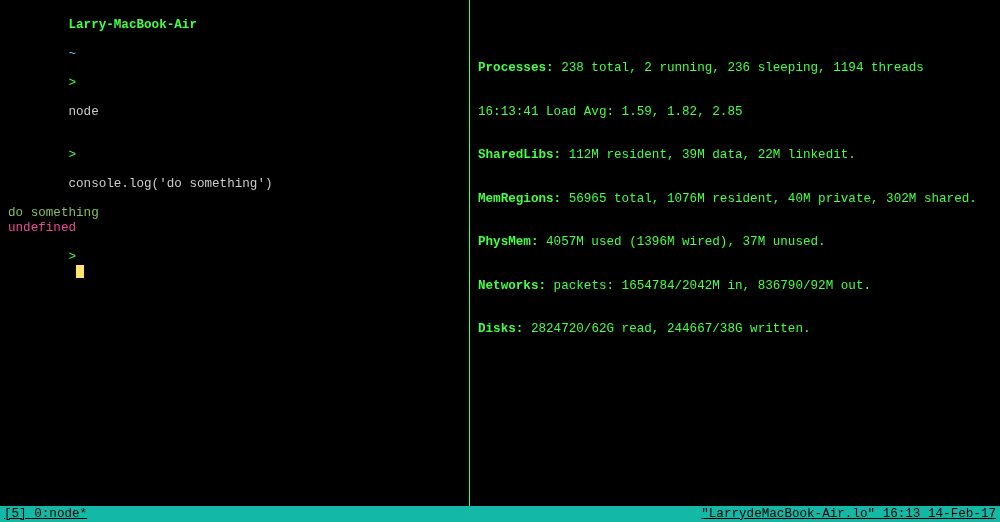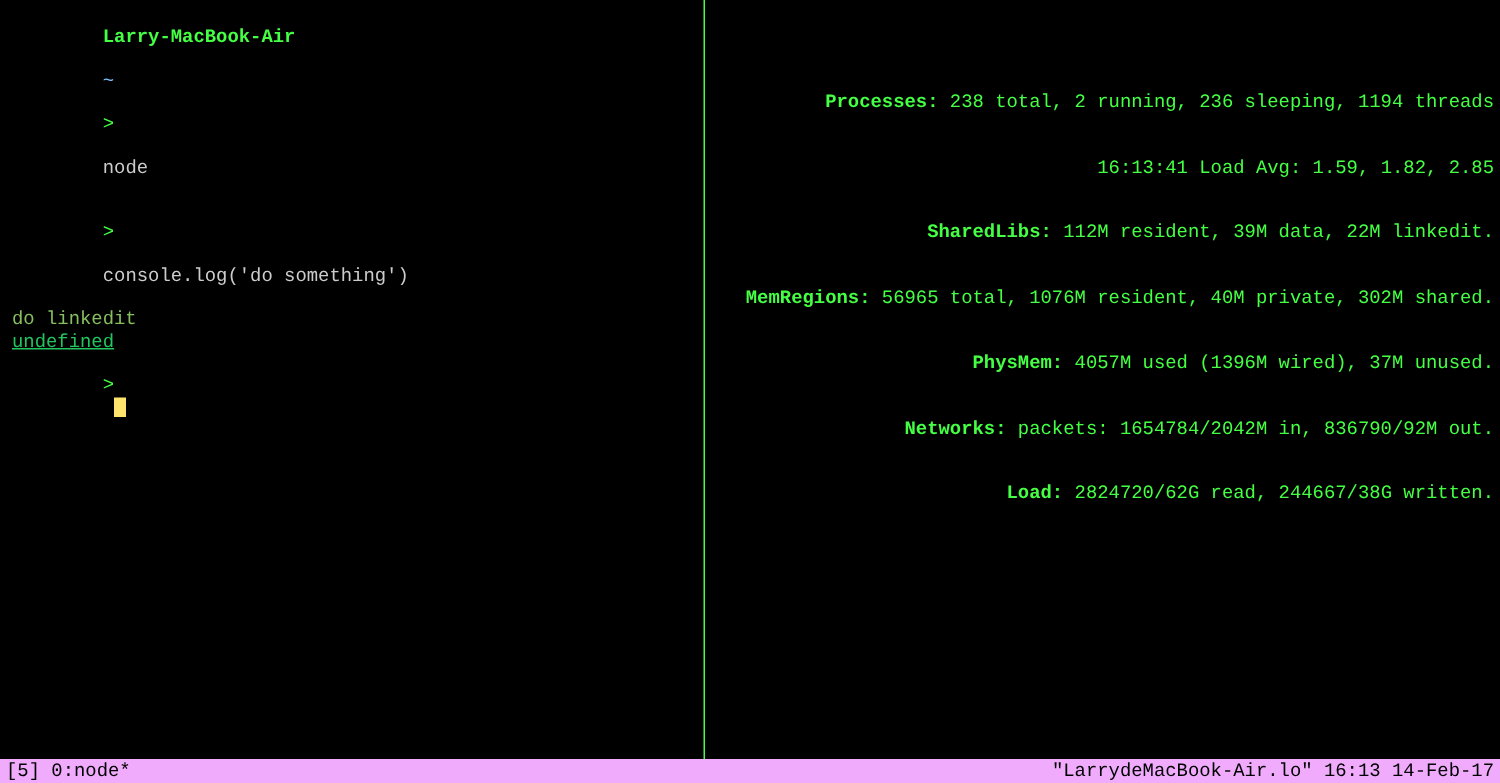--- a/index.html
+++ b/index.html
@@ -31,49 +31,49 @@
     width: 47%;
     padding: 3px 8px;
     border-right: 1px solid #44ff44;
     overflow: hidden;
   }
   .pane-right {
     width: 53%;
     padding: 3px 4px 15px 8px;
     overflow: hidden;
     white-space: pre;
-    text-align: right;
   }
   .prompt-line {
     white-space: pre;
   }
   .host { color: #44ff44; font-weight: bold; }
   .tilde { color: #7fbfff; }
   .caret { color: #44ff44; }
   .cmd  { color: #cccccc; }
   .out  { color: #87bf5f; }
-  .undef{ color: #22c55e; text-decoration: underline; }
+  .undef{ color: #ec4899; }
   .cursor {
     display: inline-block;
     width: 8px;
     height: 13px;
     background: #ffe56b;
     vertical-align: text-bottom;
   }
   .hdr  { color: #44ff44; font-weight: bold; }
   .val  { color: #44ff44; }
   .statusbar {
     height: 16px;
-    background: #f0abfc;
+    background: #14b8a6;
     color: #000000;
     font-weight: normal;
     display: flex;
     align-items: center;
     padding: 0 4px;
     font-size: 12.6px;
+    text-decoration: underline;
   }
   .statusbar .left { flex: 0 0 auto; }
   .statusbar .spacer { flex: 1; }
   .statusbar .right { flex: 0 0 auto; }
   .gap { height: 6px; }
 </style>
 </head>
 <body>
 
 <div class="screen">
@@ -87,37 +87,37 @@
         <span> </span>
         <span class="caret">&gt;</span>
         <span> </span>
         <span class="cmd">node</span>
       </div>
       <div class="prompt-line">
         <span class="caret">&gt;</span>
         <span> </span>
         <span class="cmd">console.log('do something')</span>
       </div>
-      <div class="prompt-line out">do linkedit</div>
+      <div class="prompt-line out">do something</div>
       <div class="prompt-line undef">undefined</div>
       <div class="prompt-line">
         <span class="caret">&gt;</span>
         <span> </span><span class="cursor"></span>
       </div>
     </div>
 
     <div class="pane-right">
       <div>
         <div><span class="hdr">Processes:</span><span class="val"> 238 total, 2 running, 236 sleeping, 1194 threads</span></div>
         <div class="val">16:13:41 Load Avg: 1.59, 1.82, 2.85</div>
         <div><span class="hdr">SharedLibs:</span><span class="val"> 112M resident, 39M data, 22M linkedit.</span></div>
         <div><span class="hdr">MemRegions:</span><span class="val"> 56965 total, 1076M resident, 40M private, 302M shared.</span></div>
         <div><span class="hdr">PhysMem:</span><span class="val"> 4057M used (1396M wired), 37M unused.</span></div>
         <div><span class="hdr">Networks:</span><span class="val"> packets: 1654784/2042M in, 836790/92M out.</span></div>
-        <div><span class="hdr">Load:</span><span class="val"> 2824720/62G read, 244667/38G written.</span></div>
+        <div><span class="hdr">Disks:</span><span class="val"> 2824720/62G read, 244667/38G written.</span></div>
       </div>
       <div class="gap"></div>
       
     </div>
   </div>
 
   <div class="statusbar">
     <span class="left">[5] 0:node*</span>
     <span class="spacer"></span>
     <span class="right">"LarrydeMacBook-Air.lo" 16:13 14-Feb-17</span>

